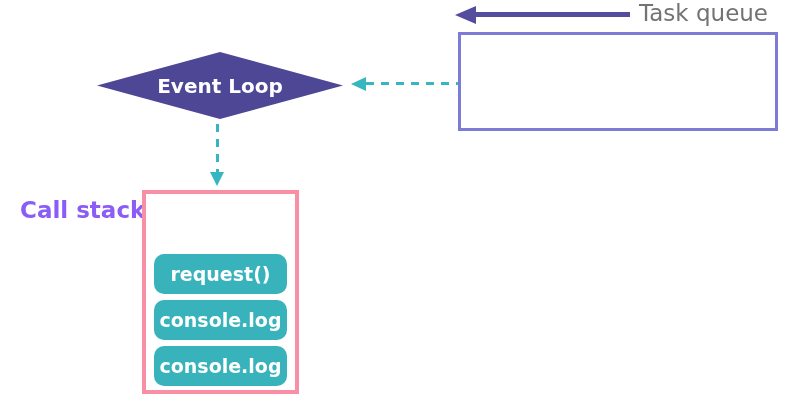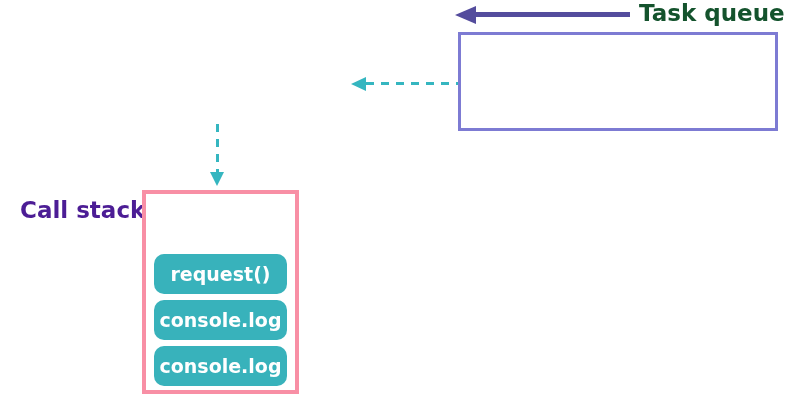--- a/index.html
+++ b/index.html
@@ -28,22 +28,22 @@
     border-top: 9px solid transparent;
     border-bottom: 9px solid transparent;
     border-right: 21px solid #544C9D;
   }
 
   
   .tq-label {
     position: absolute;
     left: 639px; top: 0px;
     font-size: 23px;
-    font-weight: bold;
-    color: #14532d;
+    font-weight: normal;
+    color: #737373;
     white-space: nowrap;
   }
 
   
   .tq-box {
     position: absolute;
     left: 458px; top: 32px;
     width: 320px; height: 99px;
     border: 3px solid #7D7BD3;
     background: #ffffff;
@@ -102,21 +102,21 @@
     border-right: 7px solid transparent;
     border-top: 14px solid #35B6C0;
   }
 
   
   .cs-label {
     position: absolute;
     left: 20px; top: 197px;
     font-size: 23px;
     font-weight: bold;
-    color: #4c1d95;
+    color: #8b5cf6;
     white-space: nowrap;
   }
 
   
   .cs-box {
     position: absolute;
     left: 142px; top: 190px;
     width: 157px; height: 204px;
     border: 4px solid #F88FA5;
     background: #ffffff;
@@ -145,20 +145,23 @@
 
 <div class="canvas">
 
   <div class="tq-arrow-shaft"></div>
   <div class="tq-arrow-head"></div>
 
   <div class="tq-label">Task queue</div>
 
   <div class="tq-box"></div>
 
+  <div class="diamond">
+    <span class="diamond-label">Event Loop</span>
+  </div>
 
   <div class="dash-h"></div>
   <div class="dash-h-head"></div>
 
   <div class="dash-v"></div>
   <div class="dash-v-head"></div>
 
   <div class="cs-label">Call stack</div>
 
   <div class="cs-box">

